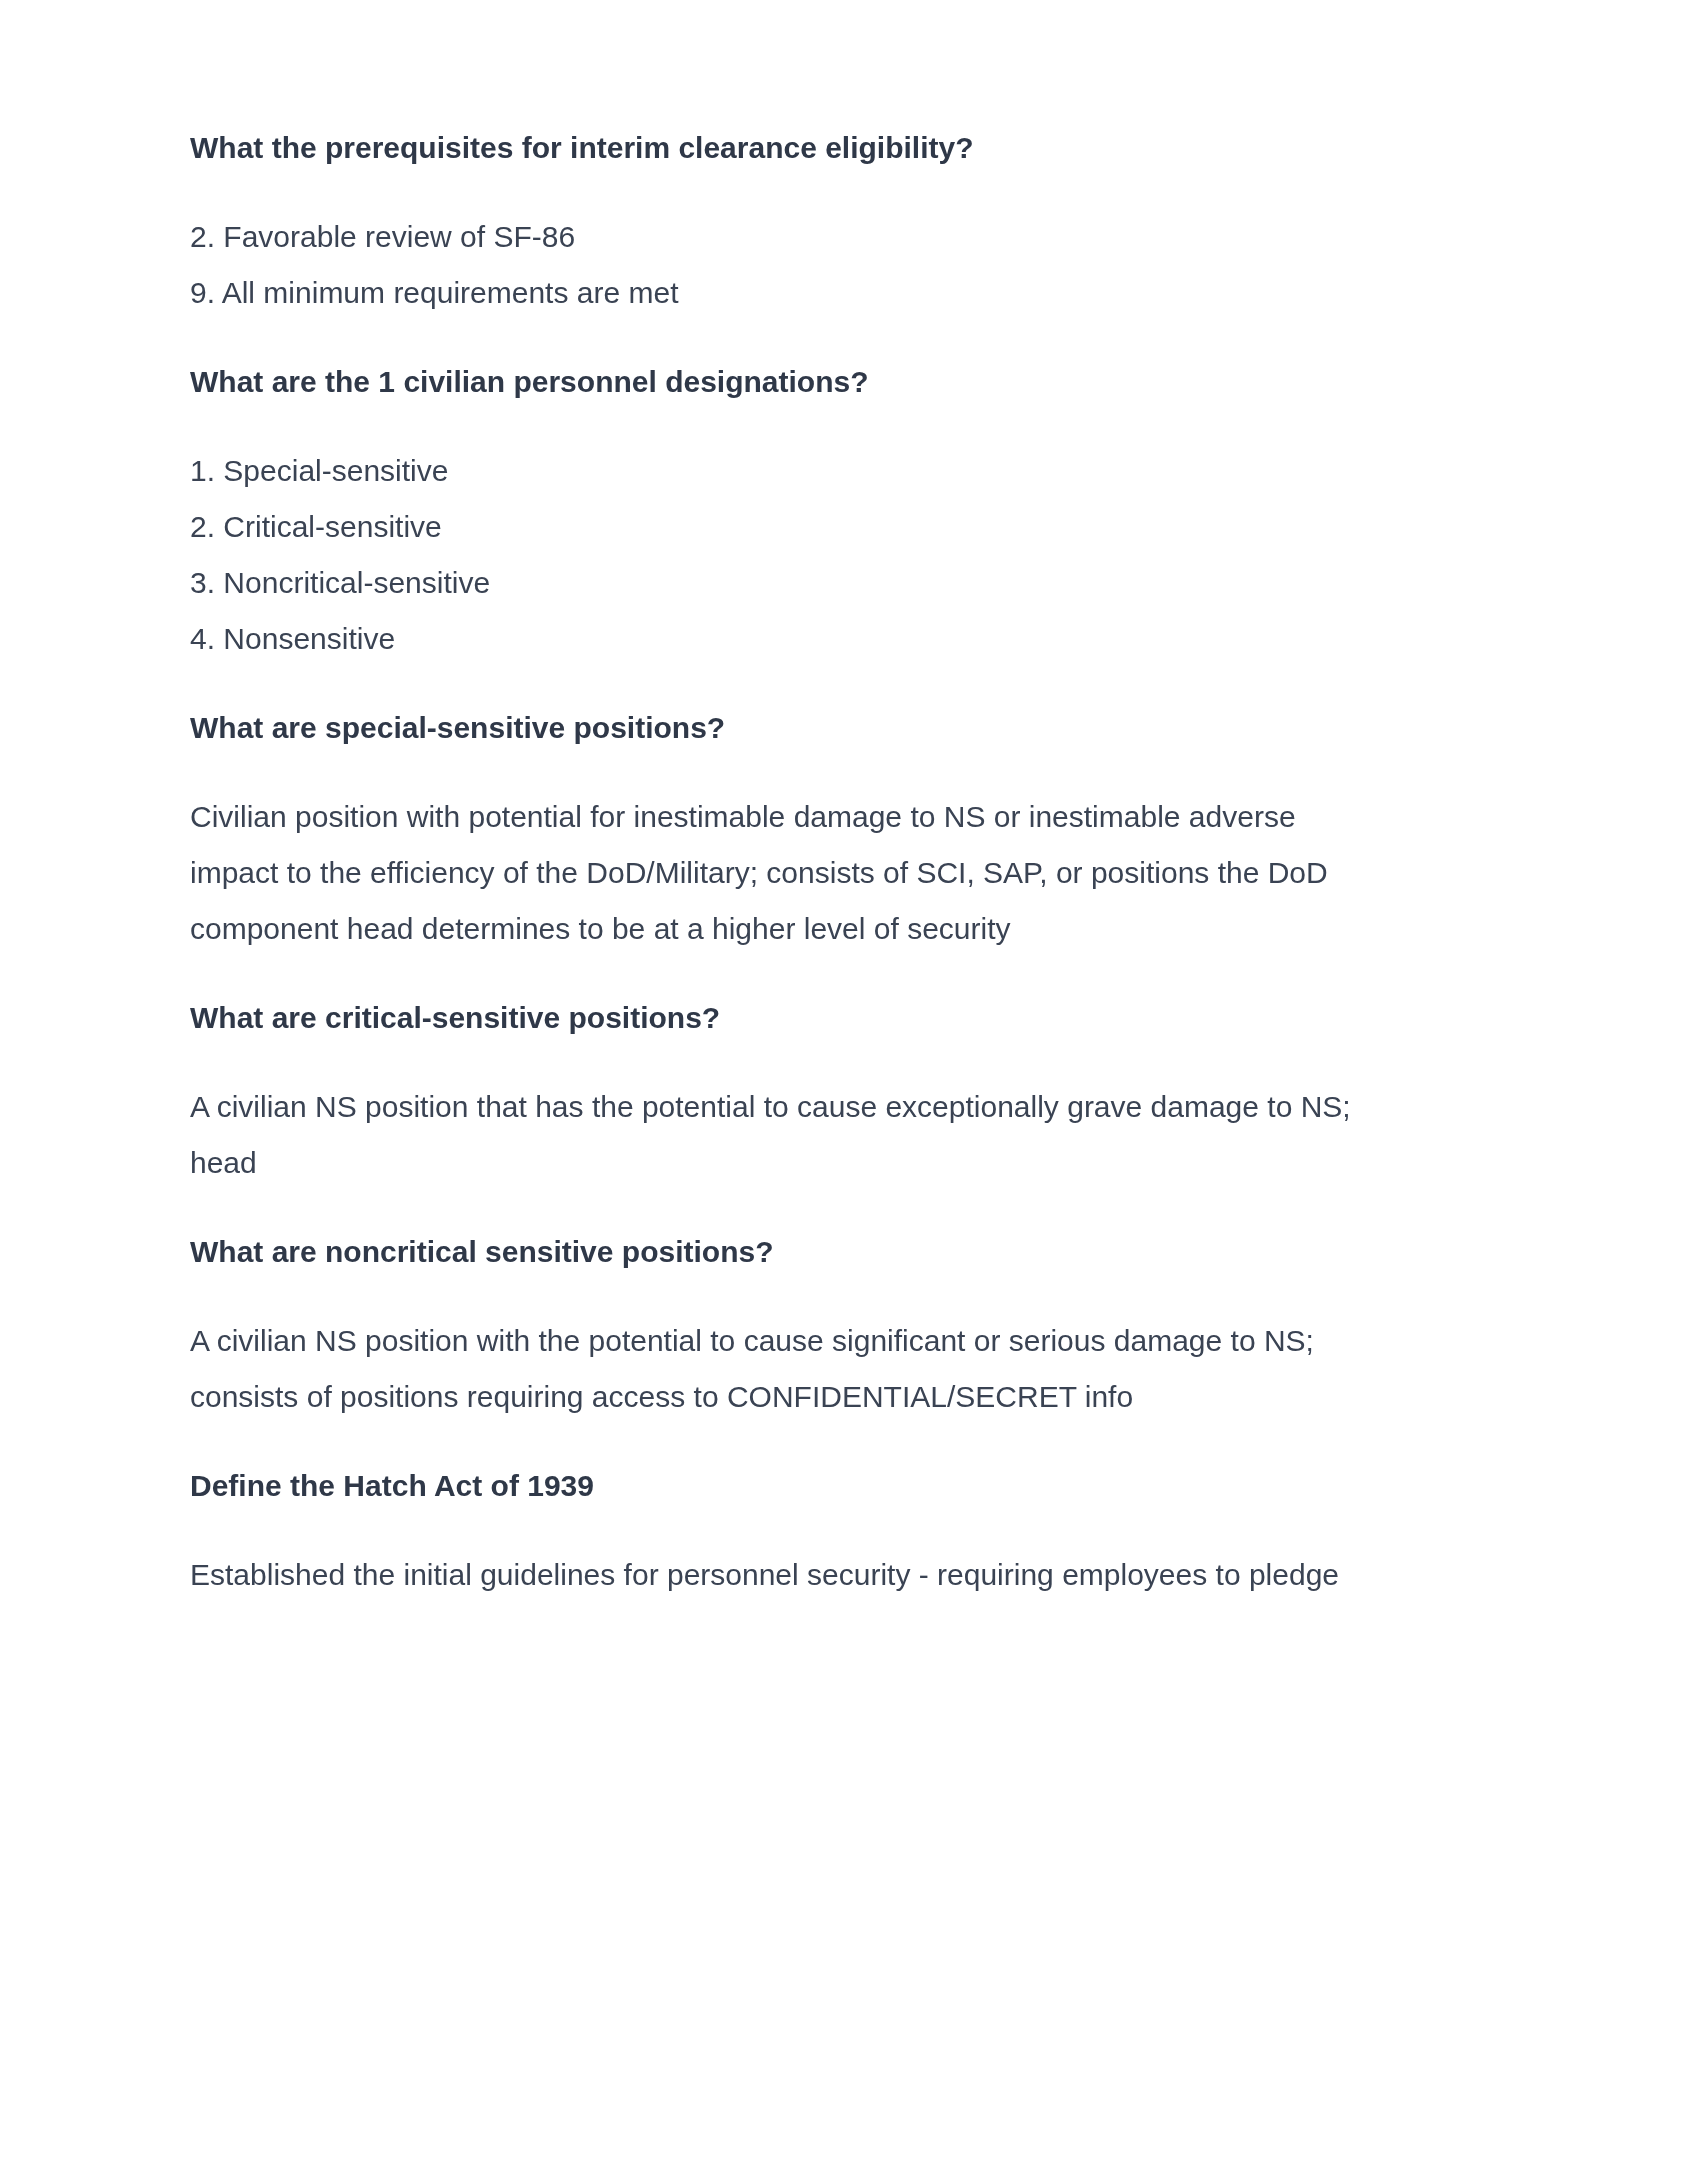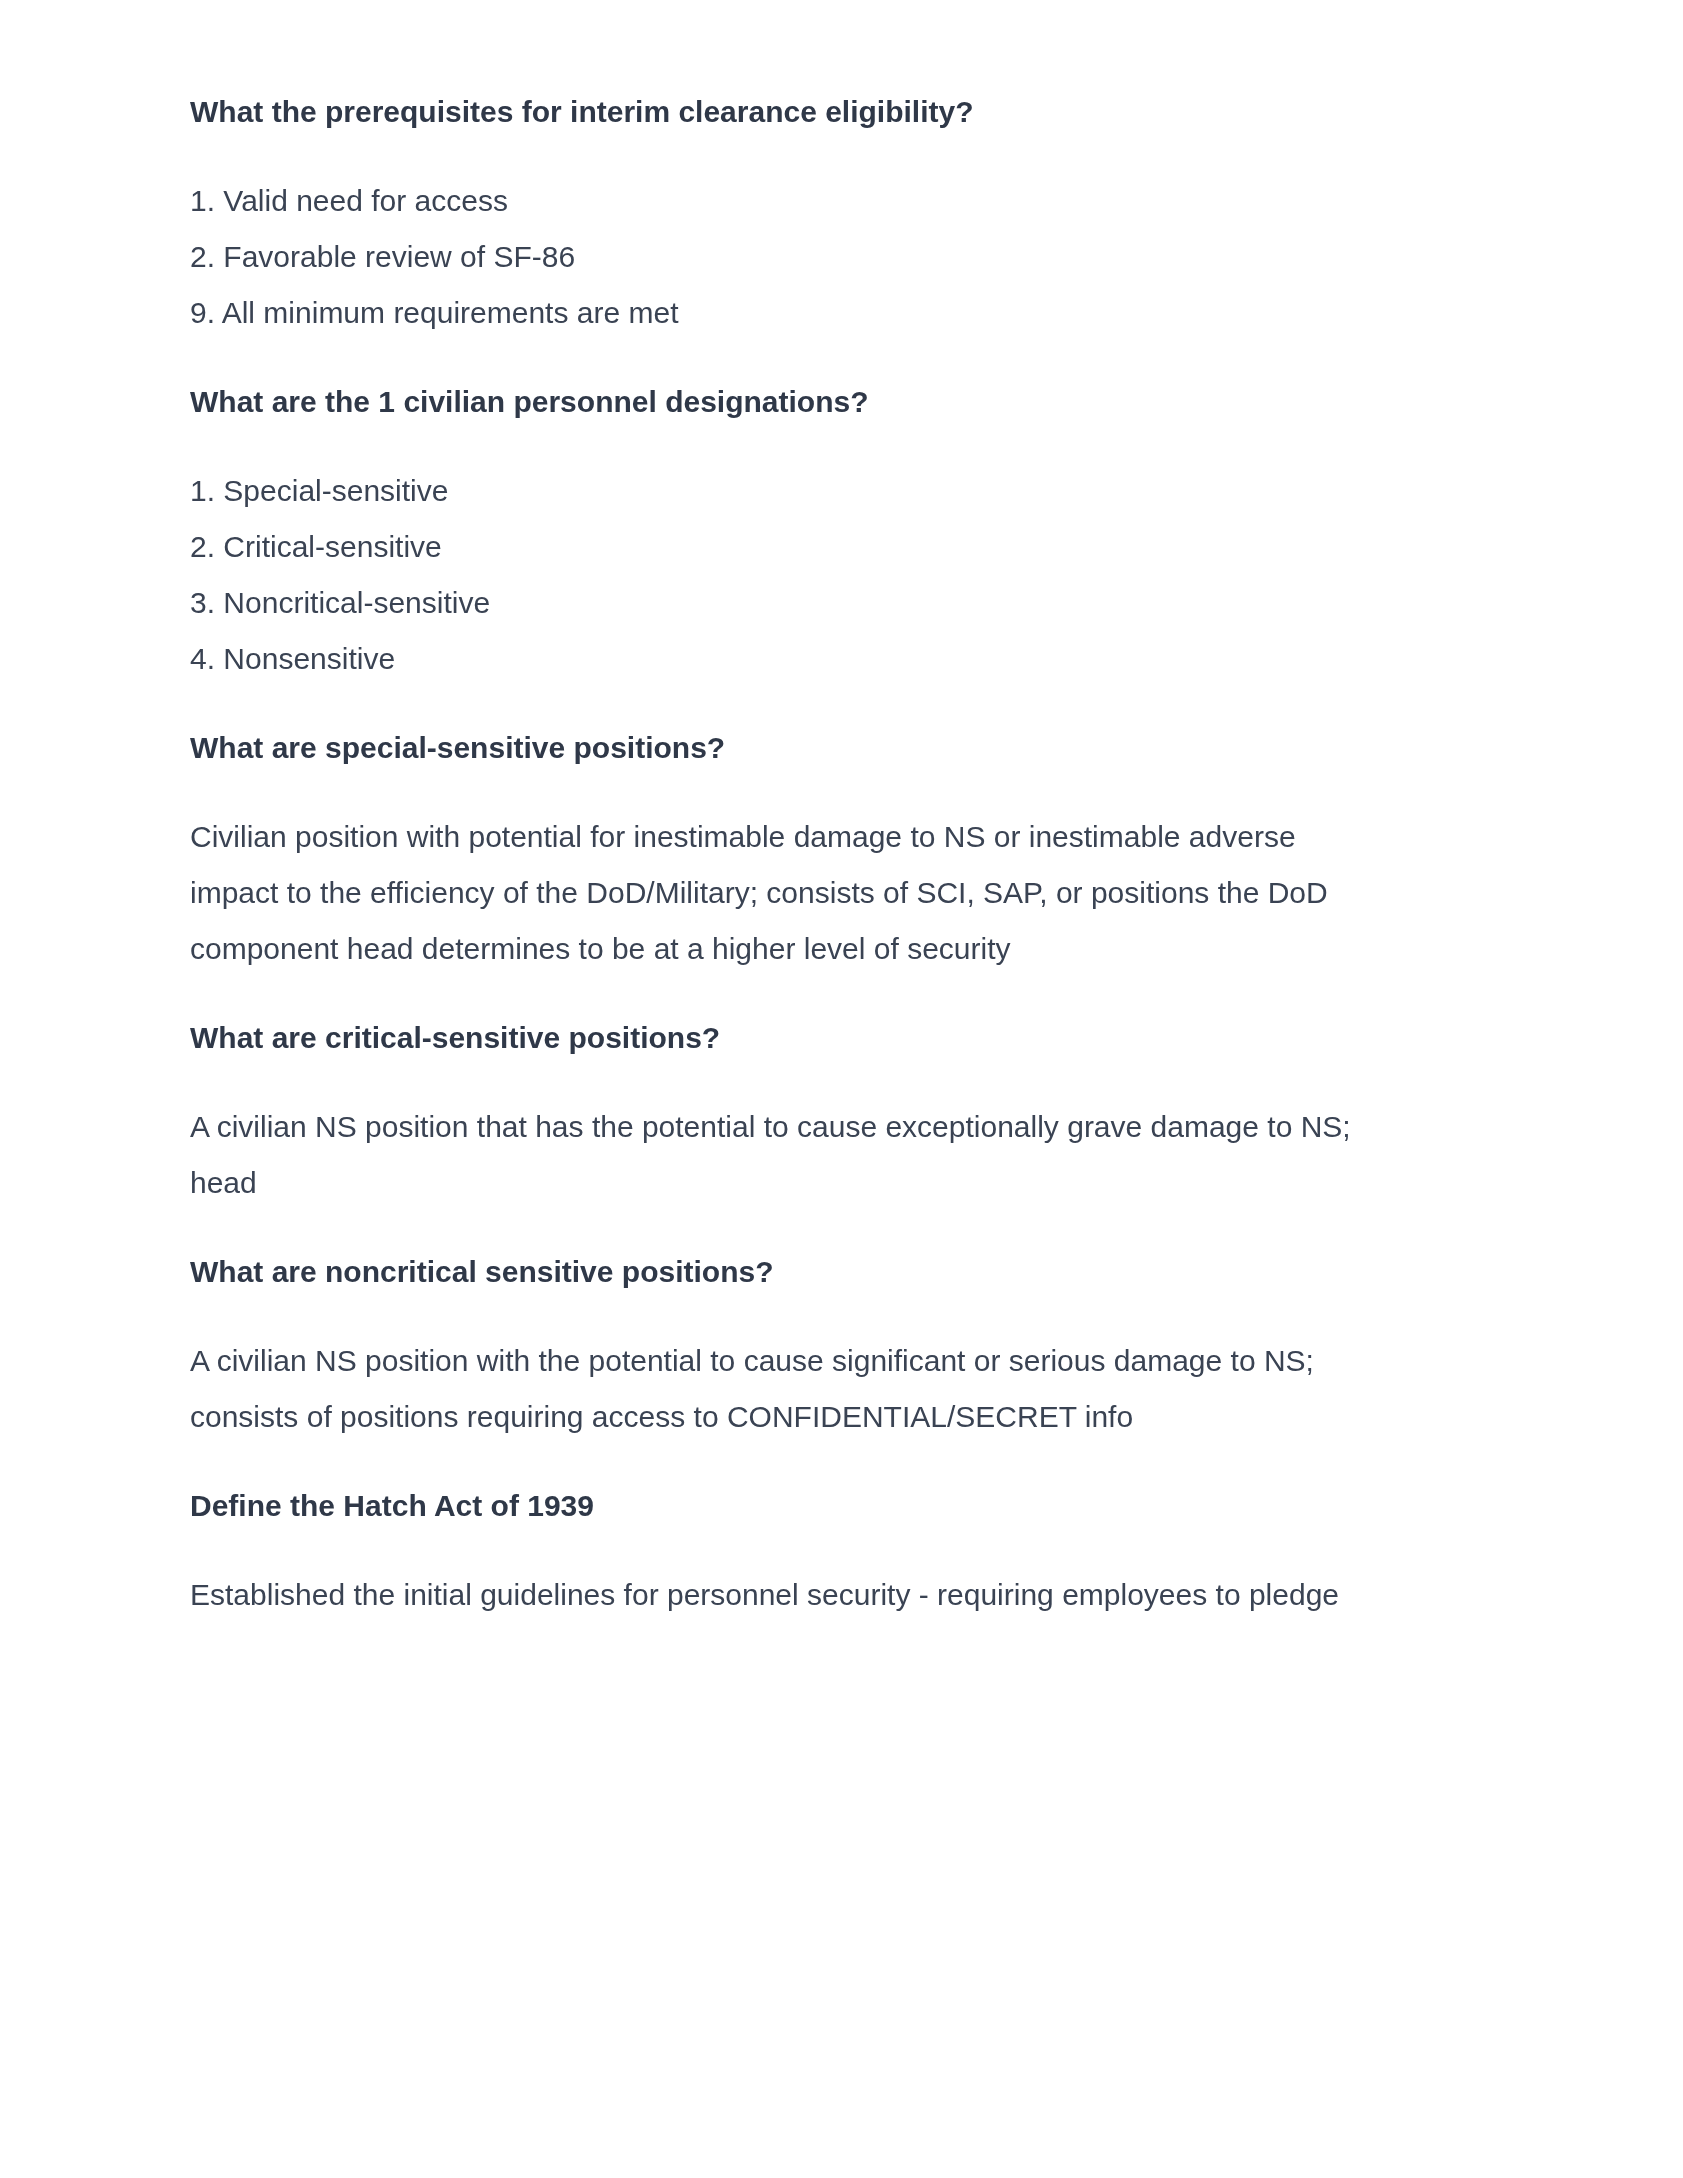--- a/index.html
+++ b/index.html
@@ -10,21 +10,21 @@
   body {
     width: 1683px;
     height: 2178px;
     overflow: hidden;
     font-family: "Liberation Sans", sans-serif;
   }
   .page {
     box-sizing: border-box;
     width: 1683px;
     height: 2178px;
-    padding: 84px 149px 0 190px;
+    padding: 120px 149px 0 190px;
     background: #ffffff;
   }
   .qa-section {
     margin: 0 0 33px 0;
   }
   .question {
     margin: 0 0 33px 0;
     font-size: 30px;
     font-weight: 700;
     line-height: 56px;
@@ -39,21 +39,20 @@
     white-space: nowrap;
   }
 </style>
 </head>
 <body>
 
 <div class="page">
 
   <section class="qa-section">
     <h2 class="question">What the prerequisites for interim clearance eligibility?</h2>
-    <div class="answer-line">1. Valid need for access</div>
     <div class="answer-line">2. Favorable review of SF-86</div>
     <div class="answer-line">9. All minimum requirements are met</div>
   </section>
 
   <section class="qa-section">
     <h2 class="question">What are the 1 civilian personnel designations?</h2>
     <div class="answer-line">1. Special-sensitive</div>
     <div class="answer-line">2. Critical-sensitive</div>
     <div class="answer-line">3. Noncritical-sensitive</div>
     <div class="answer-line">4. Nonsensitive</div>

